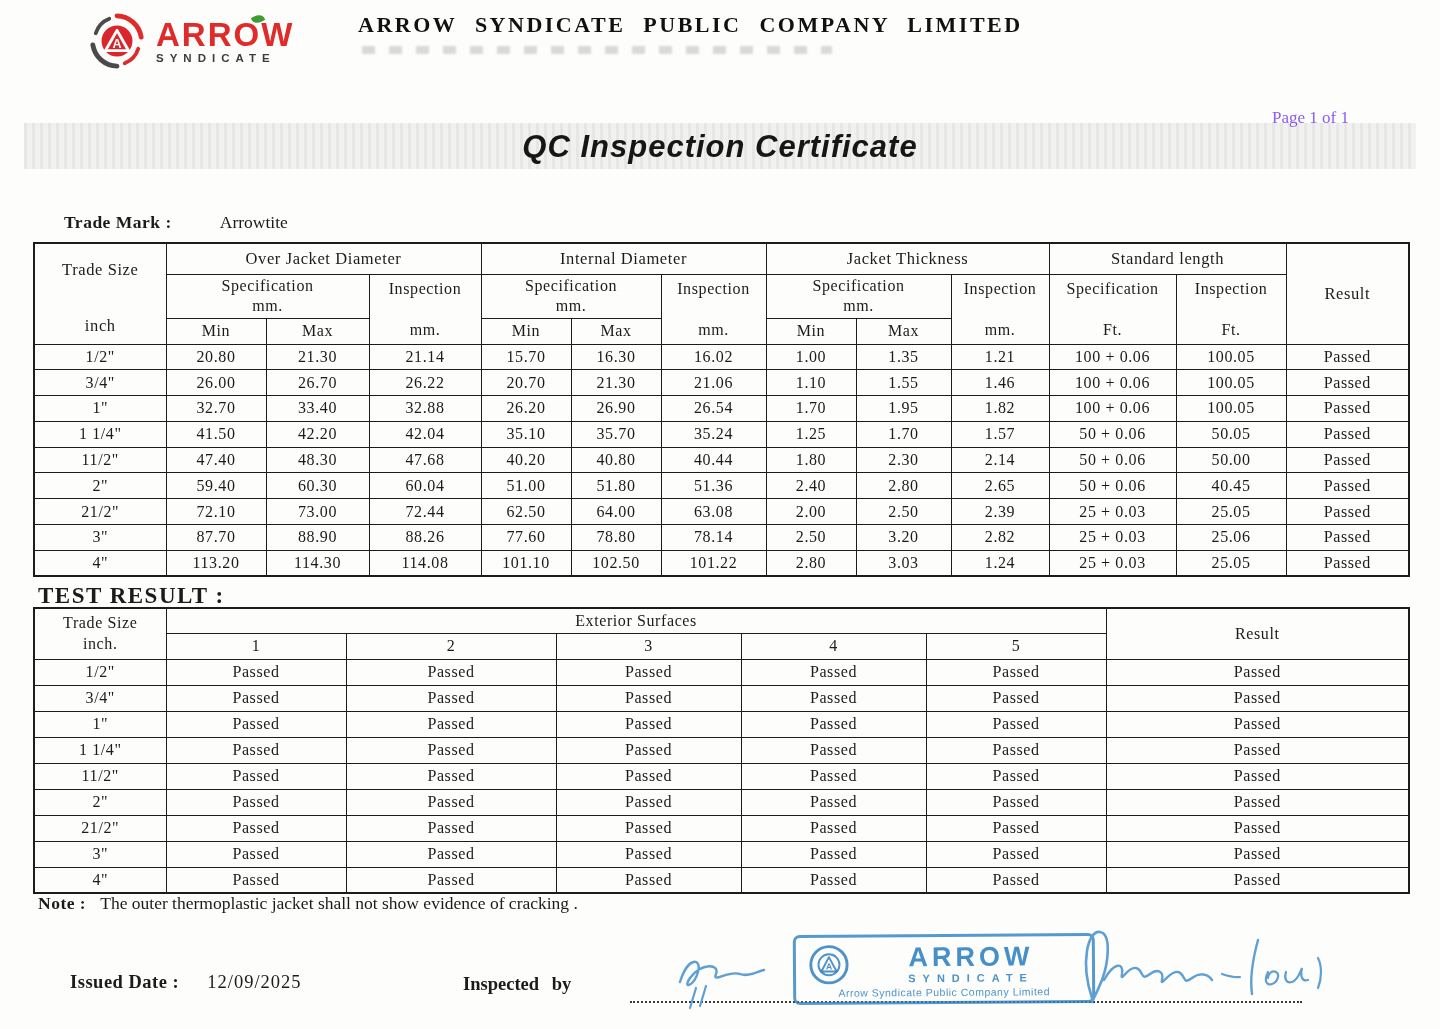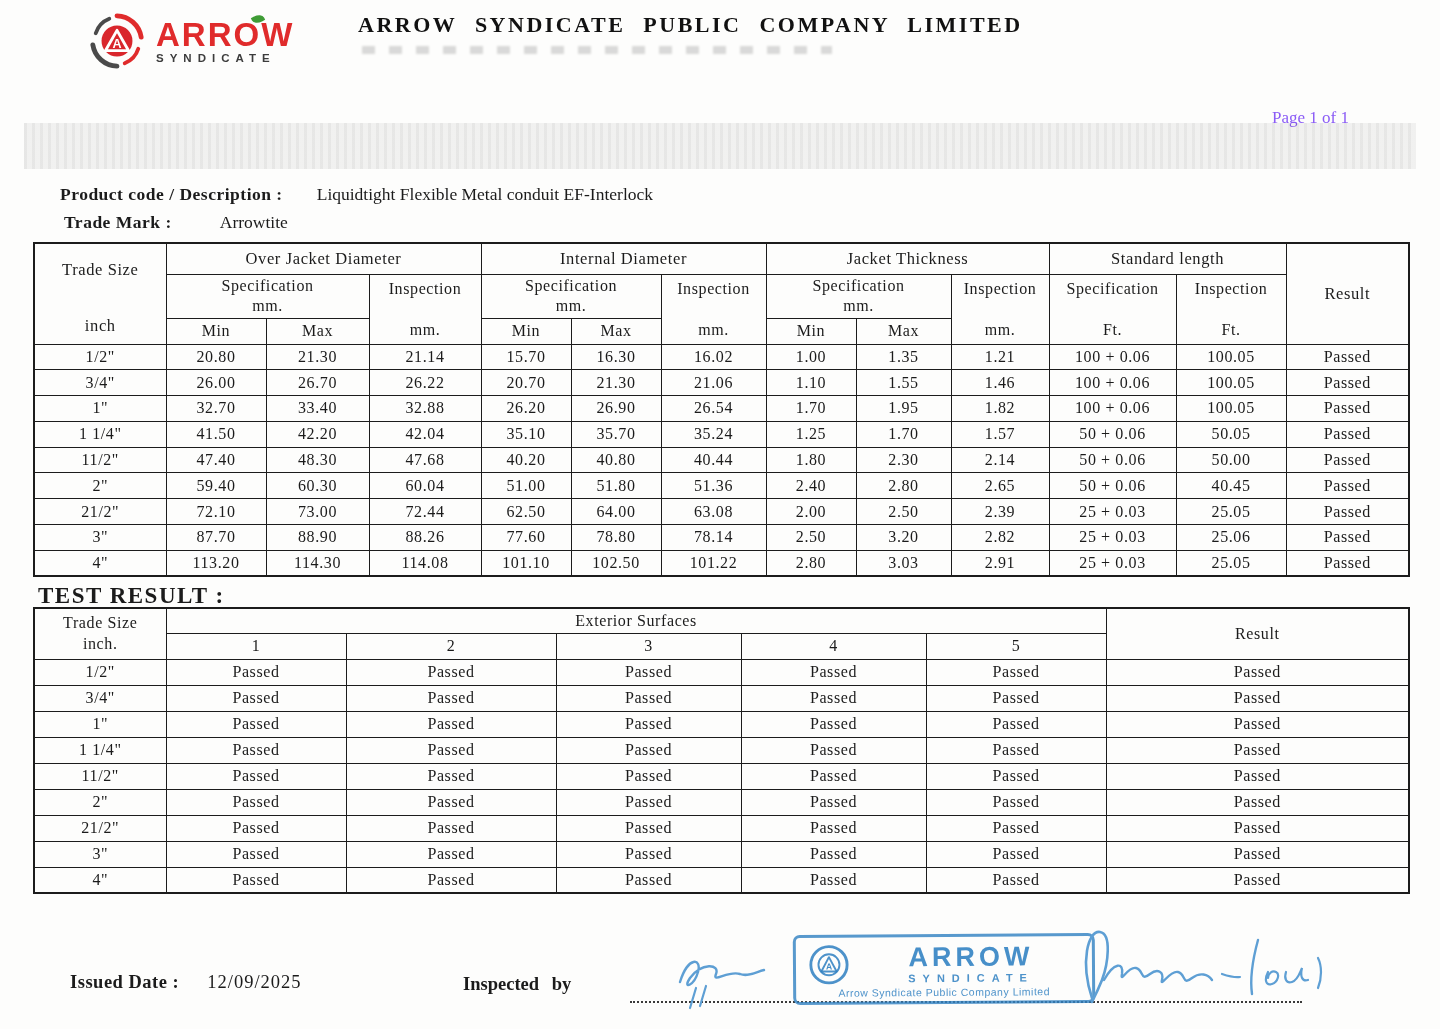--- a/index.html
+++ b/index.html
@@ -101,24 +101,22 @@
       <div class="logo-leaf"></div>
       <div class="logo-synd">SYNDICATE</div>
     </div>
   </div>
 
   <div class="company-name">ARROW SYNDICATE PUBLIC COMPANY LIMITED</div>
   <div class="header-smudge"></div>
   <div class="page-indicator">Page 1 of 1</div>
 
   <div class="title-band"></div>
-
-  <div class="meta-product">
-    <span class="m-label">Product code / Description :</span><span class="m-value">Liquidtight Flexible Metal conduit EF-Interlock</span>
-  </div>
+  <div class="doc-title">QC Inspection Certificate</div>
+
   <div class="meta-trademark">
     <span class="m-label">Trade Mark :</span><span class="m-value">Arrowtite</span>
   </div>
 
   <table id="dim-table" class="doc-table">
     <colgroup>
       <col style="width:132px">
         <col style="width:100px">
         <col style="width:103px">
         <col style="width:112px">
@@ -323,21 +321,21 @@
         <tr>
           <td>4"</td>
           <td>113.20</td>
           <td>114.30</td>
           <td>114.08</td>
           <td>101.10</td>
           <td>102.50</td>
           <td>101.22</td>
           <td>2.80</td>
           <td>3.03</td>
-          <td>2.91</td>
+          <td>1.24</td>
           <td>25 + 0.03</td>
           <td>25.05</td>
           <td>Passed</td>
         </tr>
       </tbody>
   </table>
 
   <div class="section-label">TEST  RESULT  :</div>
 
   <table id="test-table" class="doc-table">
@@ -447,20 +445,23 @@
           <td>Passed</td>
           <td>Passed</td>
           <td>Passed</td>
           <td>Passed</td>
           <td>Passed</td>
           <td>Passed</td>
         </tr>
       </tbody>
   </table>
 
+  <div class="note-line">
+    <span class="m-label">Note :</span><span class="m-value">The outer thermoplastic jacket shall not show evidence  of cracking .</span>
+  </div>
 
   <div class="issued">
     <span class="m-label">Issued Date :</span><span class="m-value">12/09/2025</span>
   </div>
   <div class="inspected">Inspected  by</div>
   <div class="dotted-line"></div>
 
   <svg class="sig1" width="120" height="62" viewBox="0 0 120 62">
     <path d="M12 34 C20 8 34 10 30 24 C26 38 14 42 22 30 C34 14 52 16 48 26 C44 36 60 22 72 26 C80 29 88 24 96 22" fill="none" stroke="#5e9fd4" stroke-width="2.4" stroke-linecap="round"></path>
     <path d="M28 40 L22 60 M38 38 L32 58" fill="none" stroke="#5e9fd4" stroke-width="2.2" stroke-linecap="round"></path>

